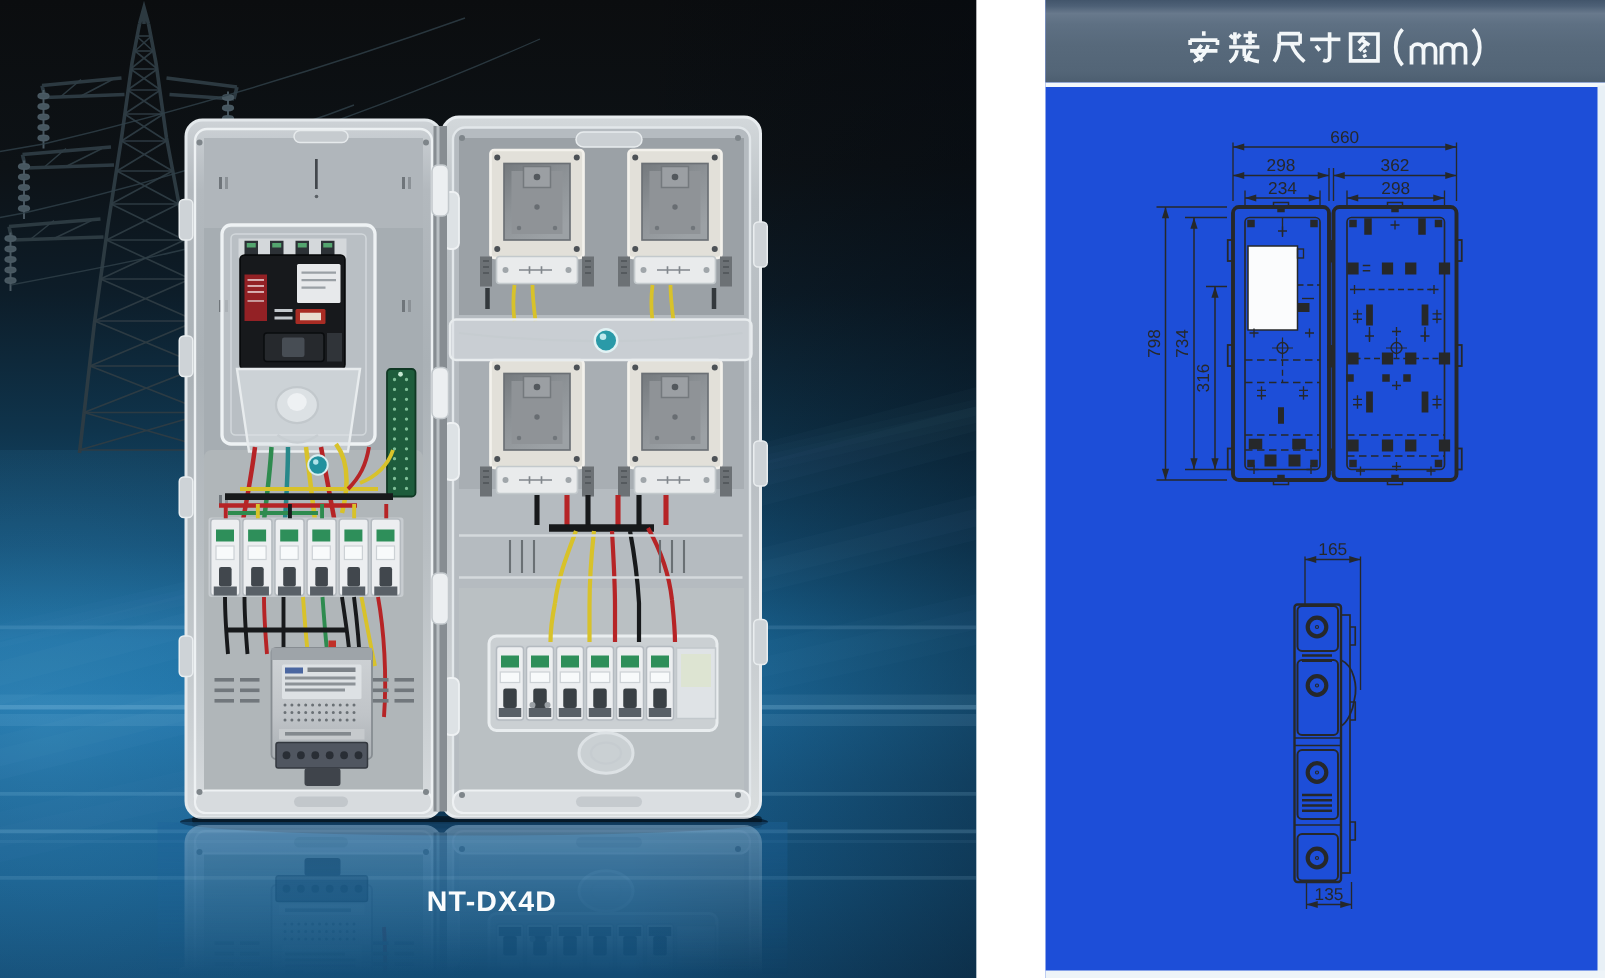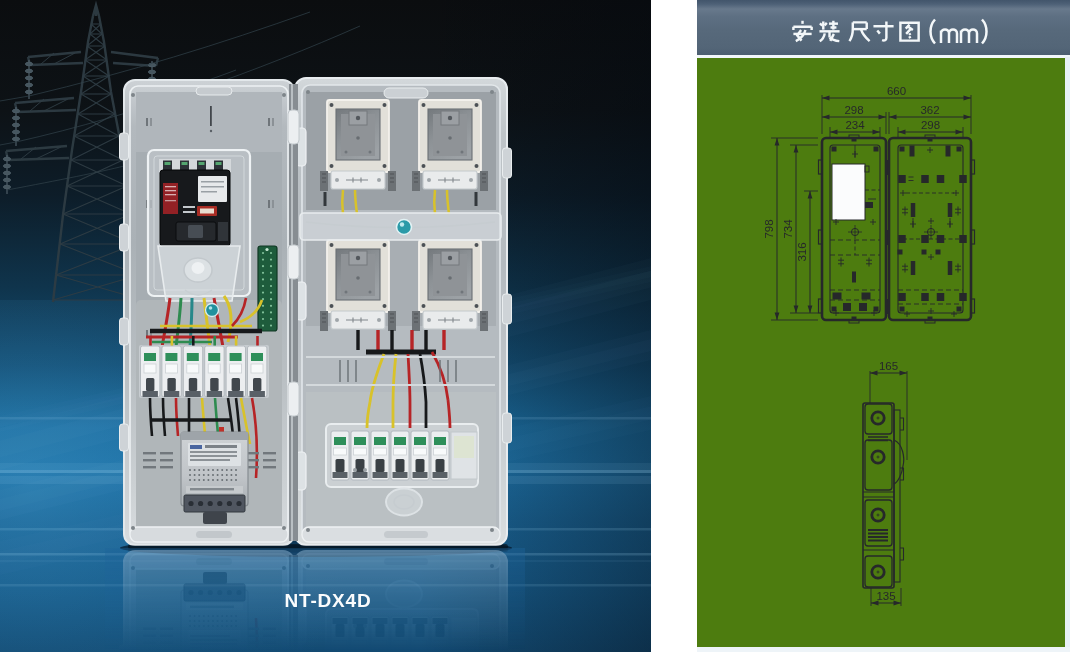--- a/index.html
+++ b/index.html
@@ -1,17 +1,17 @@
 <!DOCTYPE html>
 <html><head><meta charset="utf-8"><title>NT-DX4D</title>
 <style>
 html,body{margin:0;padding:0;background:#ffffff;font-family:"Liberation Sans",sans-serif;}
 #wrap{position:relative;width:1070px;height:652px;overflow:hidden;background:#ffffff;}
 #photo{position:absolute;left:0;top:0;width:651px;height:552px;}
-#panel{position:absolute;left:697px;top:0;width:373px;height:652px;background:#4d7c0f;}
+#panel{position:absolute;left:697px;top:0;width:373px;height:652px;background:#1d4ed8;}
 #bar{position:absolute;left:0;top:0;width:373px;height:55px;
 background:linear-gradient(180deg,#42556b 0px,#4d6076 4px,#68798c 9px,#5e7083 16px,#57697b 30px,#536577 48px,#4c5e70 55px);}
 #barline{position:absolute;left:0;top:55px;width:373px;height:3px;background:#f2f7fa;}
 #edgeR{position:absolute;right:0;top:57px;width:5px;height:595px;background:#e8f0f6;}
 #edgeB{position:absolute;left:0;bottom:0;width:373px;height:5px;background:#eef4f8;}
 </style></head>
 <body>
 <div id="wrap">
   <div id="photo"><svg width="651" height="652" viewBox="0 0 651 652">
         <defs>

